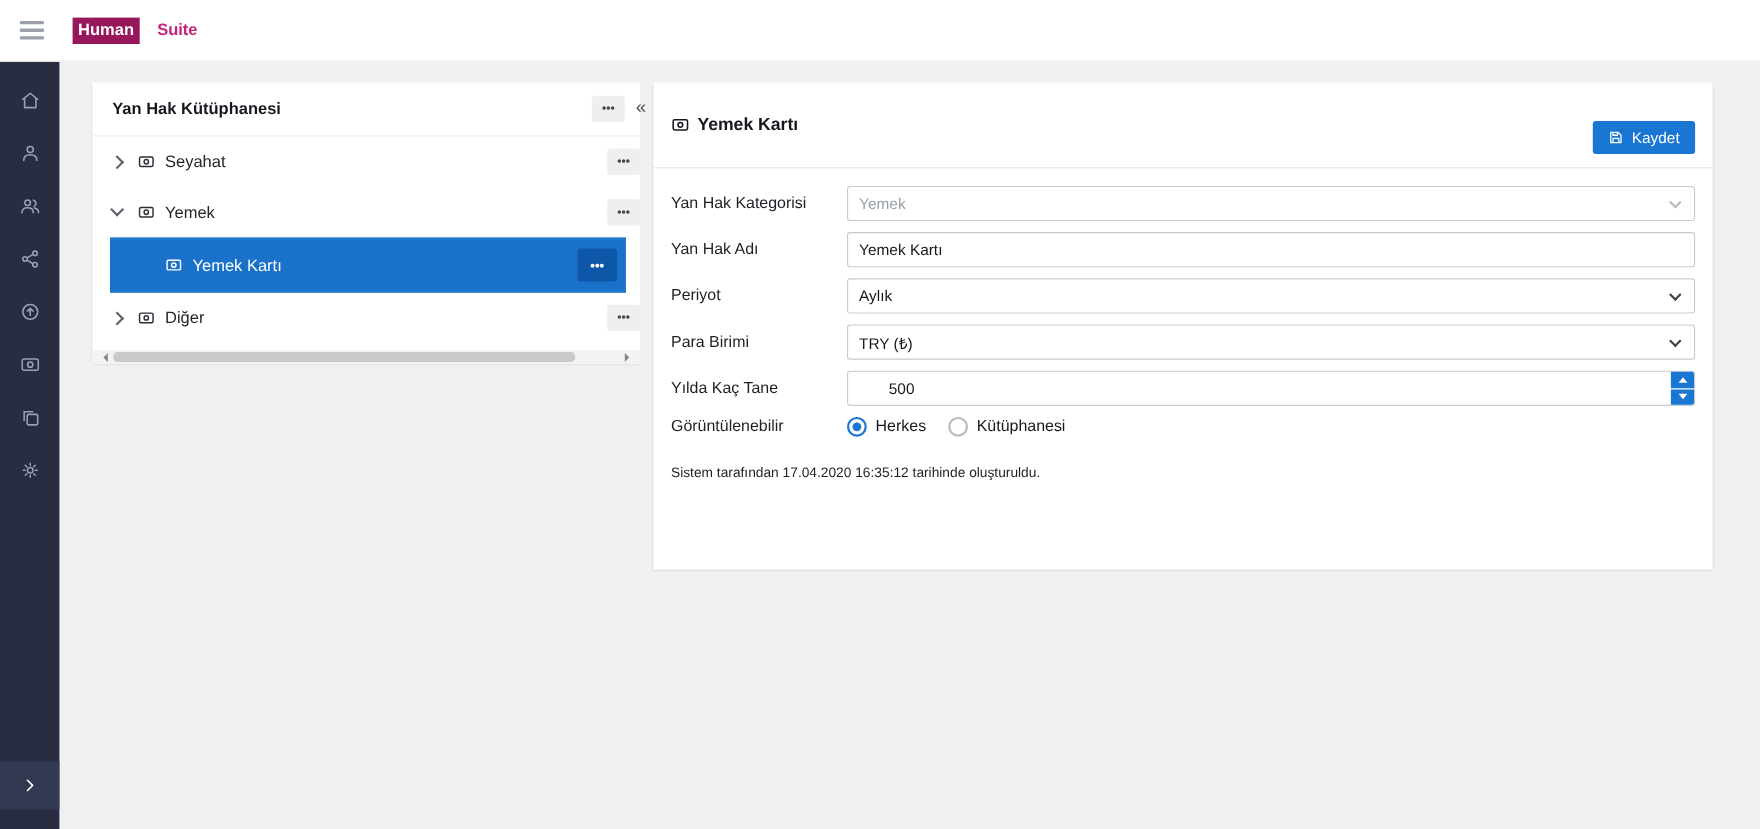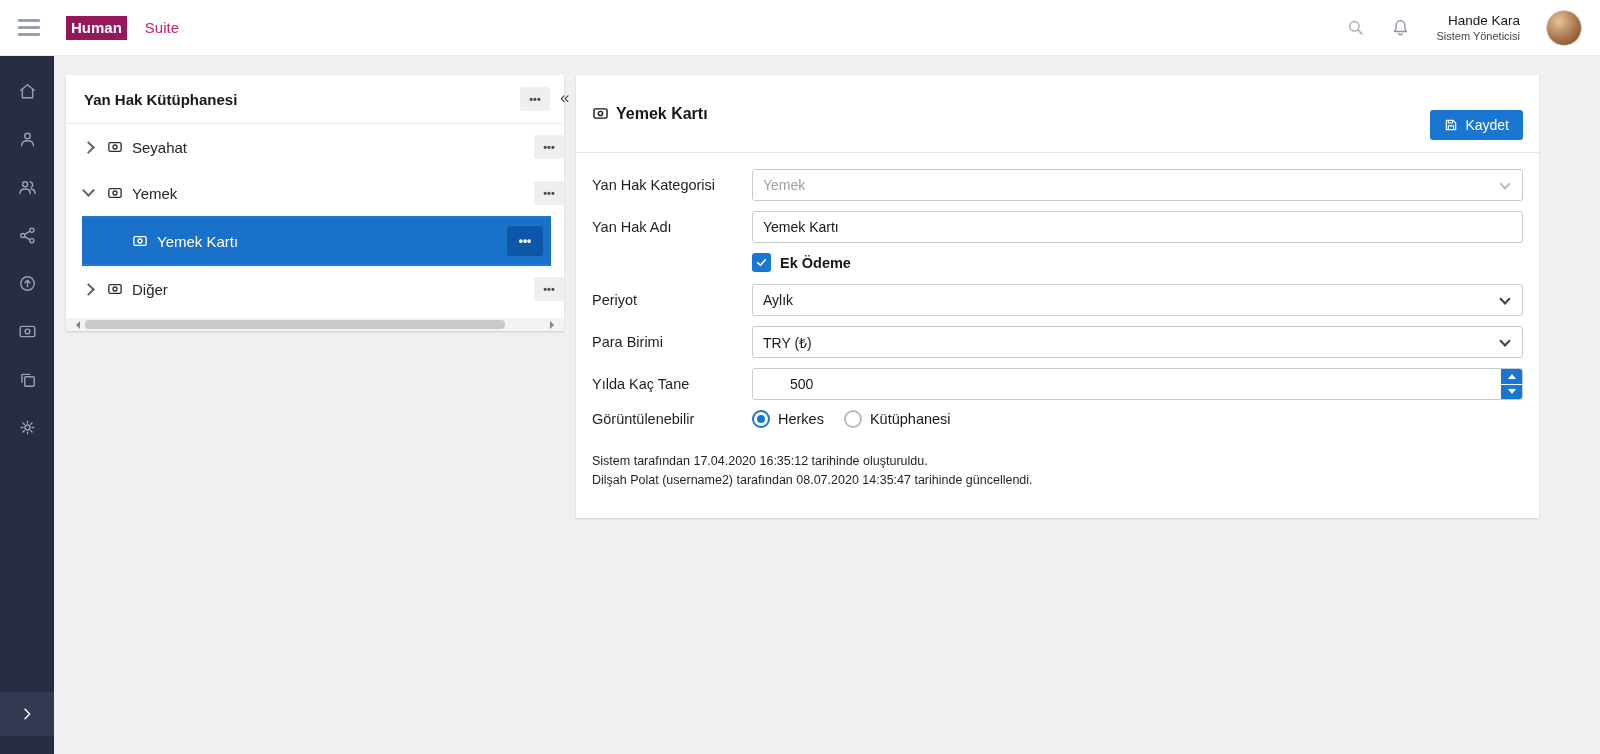--- a/index.html
+++ b/index.html
@@ -3,39 +3,39 @@
 <meta charset="utf-8">
 <style>
   * { margin:0; padding:0; box-sizing:border-box; }
   html, body { width:1600px; height:754px; }
   body { font-family:"Liberation Sans", sans-serif; background:#eef0f1; overflow:hidden; position:relative; }
 
   
   .topbar { position:absolute; top:0; left:0; width:1600px; height:56px; background:#fff; display:flex; align-items:center; padding:0 18px; z-index:10; border-bottom:1px solid #ececec; }
   .hamburger { width:22px; display:flex; flex-direction:column; gap:4px; cursor:pointer; border:none; background:none; }
   .hamburger span { height:3px; background:#9aa0ab; border-radius:1px; display:block; }
-  .logo { display:flex; align-items:center; margin-left:26px; cursor:pointer;gap:16px; }
+  .logo { display:flex; align-items:center; margin-left:26px; cursor:pointer; }
   .logo-box { background:#97175c; color:#fff; font-weight:bold; font-size:15px; padding:3px 5px 4px; }
-  .logo-suite { color:#c42279; font-weight:normal; font-size:15px; margin-left:2px; }
+  .logo-suite { color:#c42279; font-weight:bold; font-size:15px; margin-left:16px; }
   .topbar-right { margin-left:auto; display:flex; align-items:center; gap:26px; }
   .icon-btn { background:none; border:none; cursor:pointer; color:#aab0ba; display:flex; }
   .icon-btn.bell { color:#8d94a0; }
   .user-block { text-align:right; line-height:1.3; }
   .user-name { font-size:13.5px; color:#15181d; }
   .user-role { font-size:11px; color:#3f434b; }
   .avatar { width:36px; height:36px; border-radius:50%; border:1px solid #d8d8d8; cursor:pointer;
             background:radial-gradient(circle at 35% 30%, #e8c39a, #a9744a 55%, #6d4428); }
 
   
   .sidebar { position:absolute; top:56px; left:0; width:54px; height:698px; background:#282d41; display:flex; flex-direction:column; align-items:center; padding-top:26px; gap:29px; }
   .side-icon { color:#99a1b6; display:flex; cursor:pointer; background:none; border:none; }
   .side-expand { margin-top:auto; margin-bottom:18px; width:54px; height:44px; background:#333953; color:#fff; display:flex; align-items:center; justify-content:center; cursor:pointer; border:none; }
 
   
-  .content { position:absolute; top:56px; left:52px; width:1450px; height:698px; }
+  .content { position:absolute; top:56px; left:70px; width:1450px; height:698px; }
   .panel { background:#fff; box-shadow:0 1px 2px rgba(0,0,0,.14); }
 
   
   .tree-panel { position:absolute; left:14px; top:19px; width:498px; }
   .tree-head { display:flex; align-items:center; padding:12px 14px 12px 18px; border-bottom:1px solid #ececec; }
   .tree-title { font-size:15px; font-weight:bold; color:#15181d; }
   .more-btn { margin-left:auto; width:30px; height:24px; background:#efefef; border:none; border-radius:3px; color:#4a4a4a; font-size:11px; font-weight:bold; line-height:1; cursor:pointer; }
   .tree-row { display:flex; align-items:center; height:46px; padding:0 0 0 18px; cursor:pointer; }
   .chev { width:9px; height:9px; border-right:2px solid #5c636d; border-bottom:2px solid #5c636d; margin-right:14px; flex:none; }
   .chev.right { transform:rotate(-45deg); }
@@ -95,39 +95,20 @@
 <header class="topbar">
   <button class="hamburger">
       <span></span>
       <span></span>
       <span></span>
     </button>
   <div class="logo">
     <span class="logo-box">Human</span>
     <span class="logo-suite">Suite</span>
   </div>
-  <div class="topbar-right">
-    <button class="icon-btn">
-      <svg width="19" height="19" viewBox="0 0 24 24" fill="none" stroke="currentColor" stroke-width="2" stroke-linecap="round">
-          <circle cx="10.5" cy="10.5" r="6"></circle>
-          <path d="M15 15 L20 20"></path>
-        </svg>
-    </button>
-    <button class="icon-btn bell">
-      <svg width="19" height="19" viewBox="0 0 24 24" fill="none" stroke="currentColor" stroke-width="1.7" stroke-linecap="round" stroke-linejoin="round">
-          <path d="M12 3.5 C8.5 3.5 6.5 6 6.5 9.5 V13.5 L4.5 17 H19.5 L17.5 13.5 V9.5 C17.5 6 15.5 3.5 12 3.5 Z"></path>
-          <path d="M10 19.5 C10 20.6 10.9 21.2 12 21.2 C13.1 21.2 14 20.6 14 19.5"></path>
-        </svg>
-    </button>
-    <div class="user-block">
-      <div class="user-name">Hande Kara</div>
-      <div class="user-role">Sistem Yöneticisi</div>
-    </div>
-    <div class="avatar"></div>
-  </div>
 </header>
 
 <aside class="sidebar">
   <button class="side-icon">
     <svg width="19" height="19" viewBox="0 0 24 24" fill="none" stroke="currentColor" stroke-width="1.8" stroke-linecap="round" stroke-linejoin="round">
         <path d="M3.5 10.5 L12 3.5 L20.5 10.5"></path>
         <path d="M5.5 9.5 V20 H18.5 V9.5"></path>
       </svg>
   </button>
   <button class="side-icon">
@@ -276,31 +257,20 @@
           <span class="sel-chev"></span>
         </div>
       </div>
 
       <div class="frow">
         <span class="flabel">Yan Hak Adı</span>
         <input class="tinput" type="text" value="Yemek Kartı" style="">
       </div>
 
 
-      <div class="frow check-row">
-        <span class="flabel"></span>
-        <div class="check-wrap">
-          <button class="checkbox">
-            <svg width="13" height="13" viewBox="0 0 24 24" fill="none" stroke="#fff" stroke-width="3.2" stroke-linecap="round" stroke-linejoin="round">
-                <path d="M5 12.5 L10 17 L19 7"></path>
-              </svg>
-          </button>
-          <span class="check-label">Ek Ödeme</span>
-        </div>
-      </div>
 
       <div class="frow">
         <span class="flabel">Periyot</span>
         <div class="selectbox">
           <span>Aylık</span>
           <span class="sel-chev"></span>
         </div>
       </div>
 
       <div class="frow">
@@ -337,17 +307,16 @@
             <span class="radio"></span>
             <span class="radio-label">Kütüphanesi</span>
           </div>
         </div>
       </div>
 
     </div>
 
     <div class="audit">
       <div>Sistem tarafından 17.04.2020 16:35:12 tarihinde oluşturuldu.</div>
-      <div>Dilşah Polat (username2) tarafından 08.07.2020 14:35:47 tarihinde güncellendi.</div>
     </div>
   </section>
 
 </main>
 
 </body></html>

